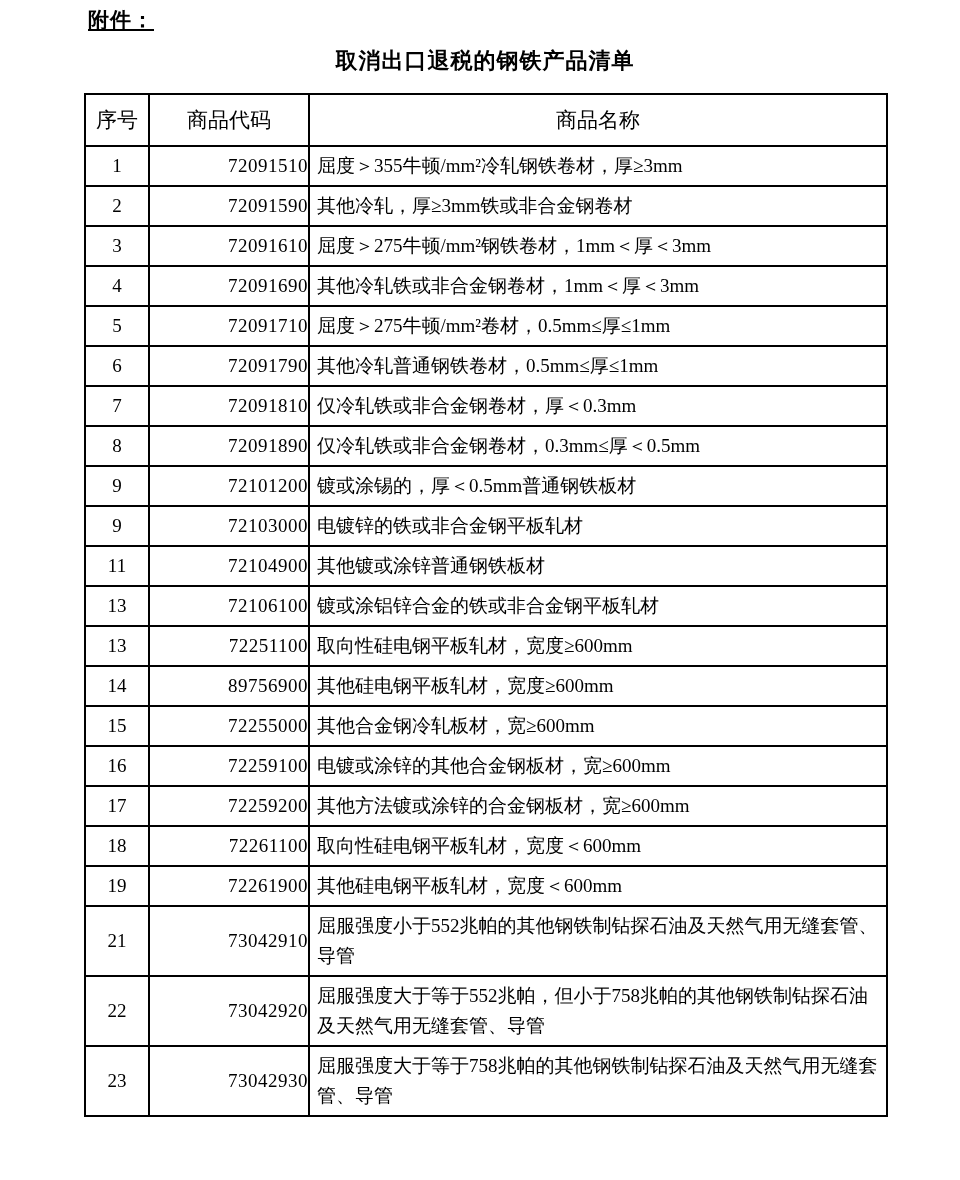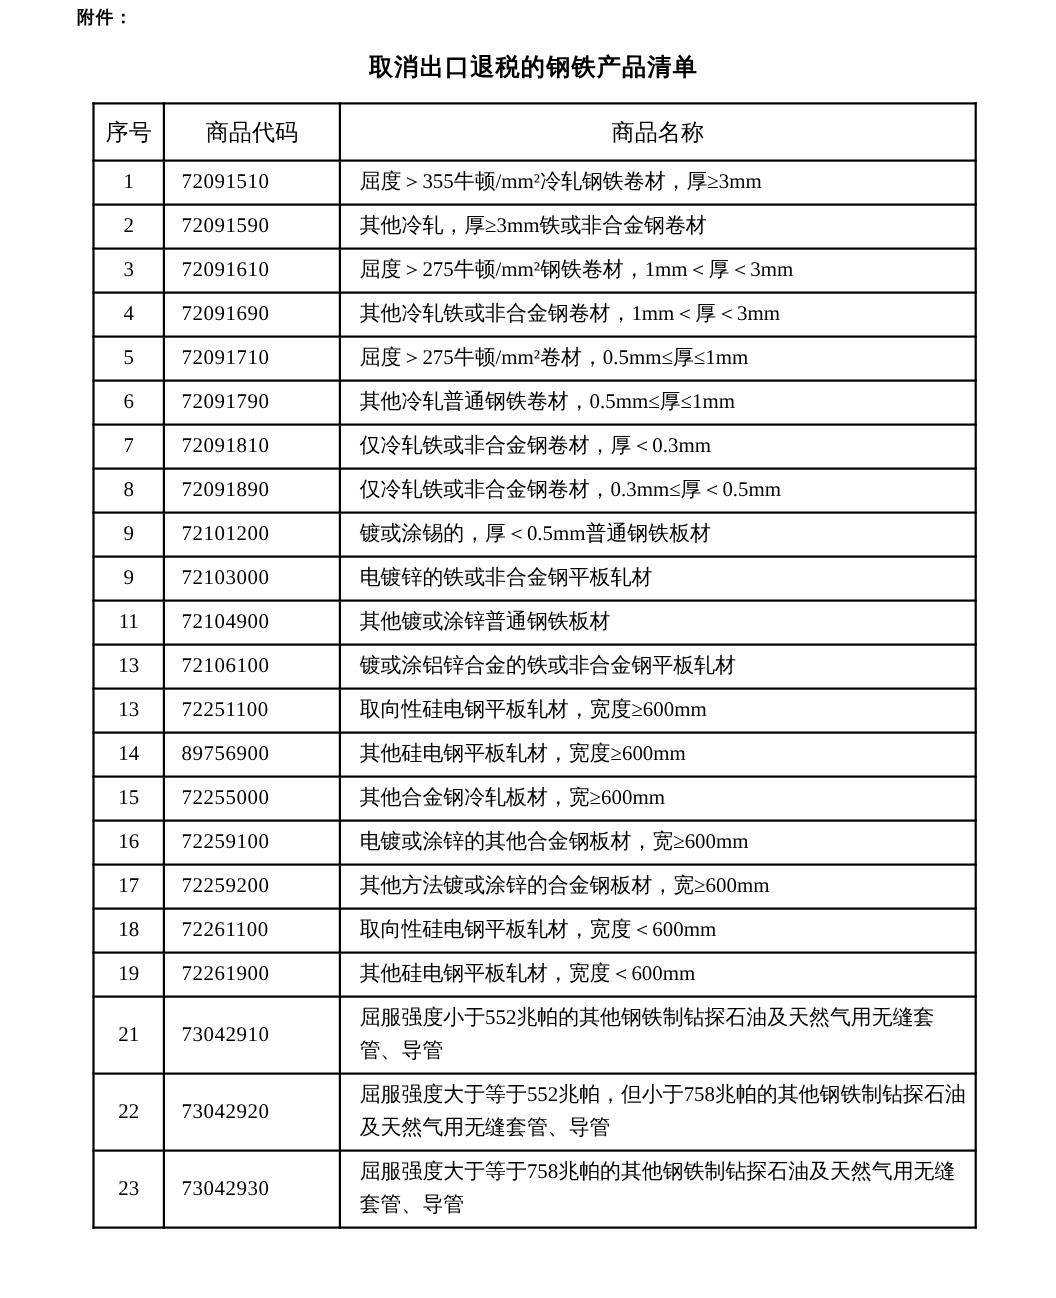--- a/index.html
+++ b/index.html
@@ -9,25 +9,26 @@
     font-family: "Liberation Serif", "DejaVu Serif", serif;
     color: #000000;
   }
   body {
     height: 1180px;
     position: relative;
     overflow: hidden;
   }
   .attachment-label {
     position: absolute;
-    left: 70px;
+    left: 88px;
     top: 6px;
-    font-size: 16px;
+    font-size: 21px;
     font-weight: bold;
     letter-spacing: 1px;
+    text-decoration: underline;
   }
   .doc-title {
     position: absolute;
     left: 84px;
     width: 802px;
     top: 46px;
     text-align: center;
     font-size: 22px;
     font-weight: bold;
     letter-spacing: 1px;
@@ -50,29 +51,29 @@
     font-size: 21px;
     font-weight: normal;
     text-align: center;
   }
   td.cell-no {
     height: 40px;
     text-align: center;
     font-size: 19px;
   }
   td.cell-code {
-    text-align: left;
+    text-align: right;
     font-size: 19px;
     letter-spacing: 0.5px;
     padding-left: 15px;
   }
   td.cell-name {
     text-align: left;
     font-size: 19px;
-    padding: 4px 8px 4px 17px;
+    padding: 4px 8px 4px 7px;
     line-height: 30px;
   }
   col.col-no   { width: 64px;  }
   col.col-code { width: 160px; }
   col.col-name { width: 578px; }
 </style>
 </head>
 <body>
 
 <div class="attachment-label">附件：</div>

